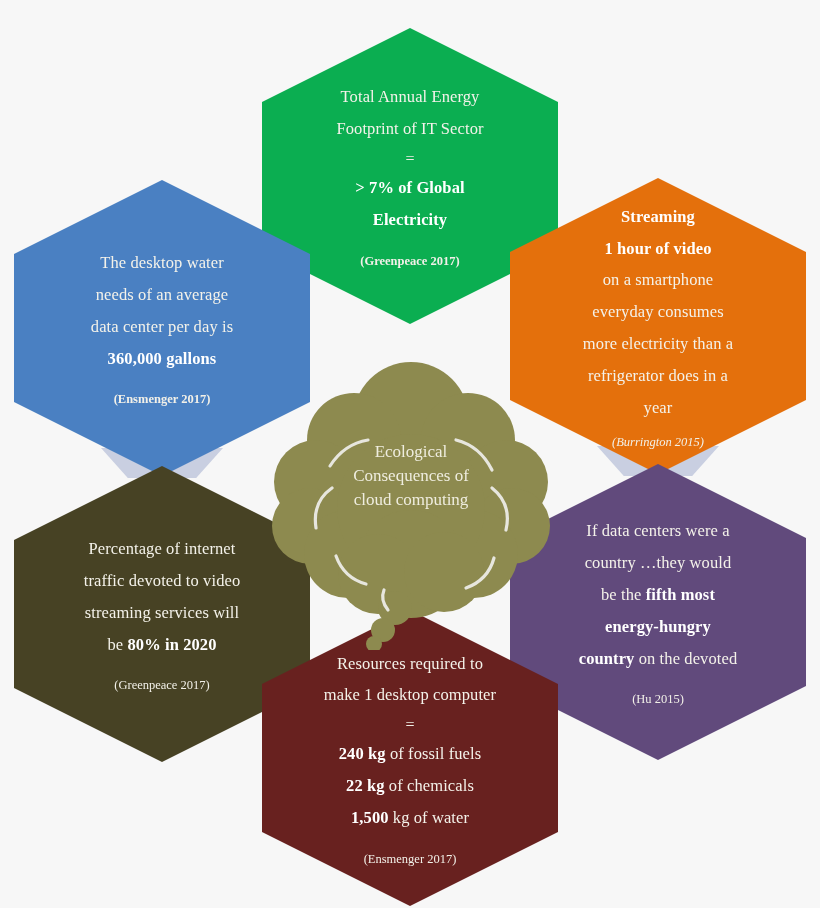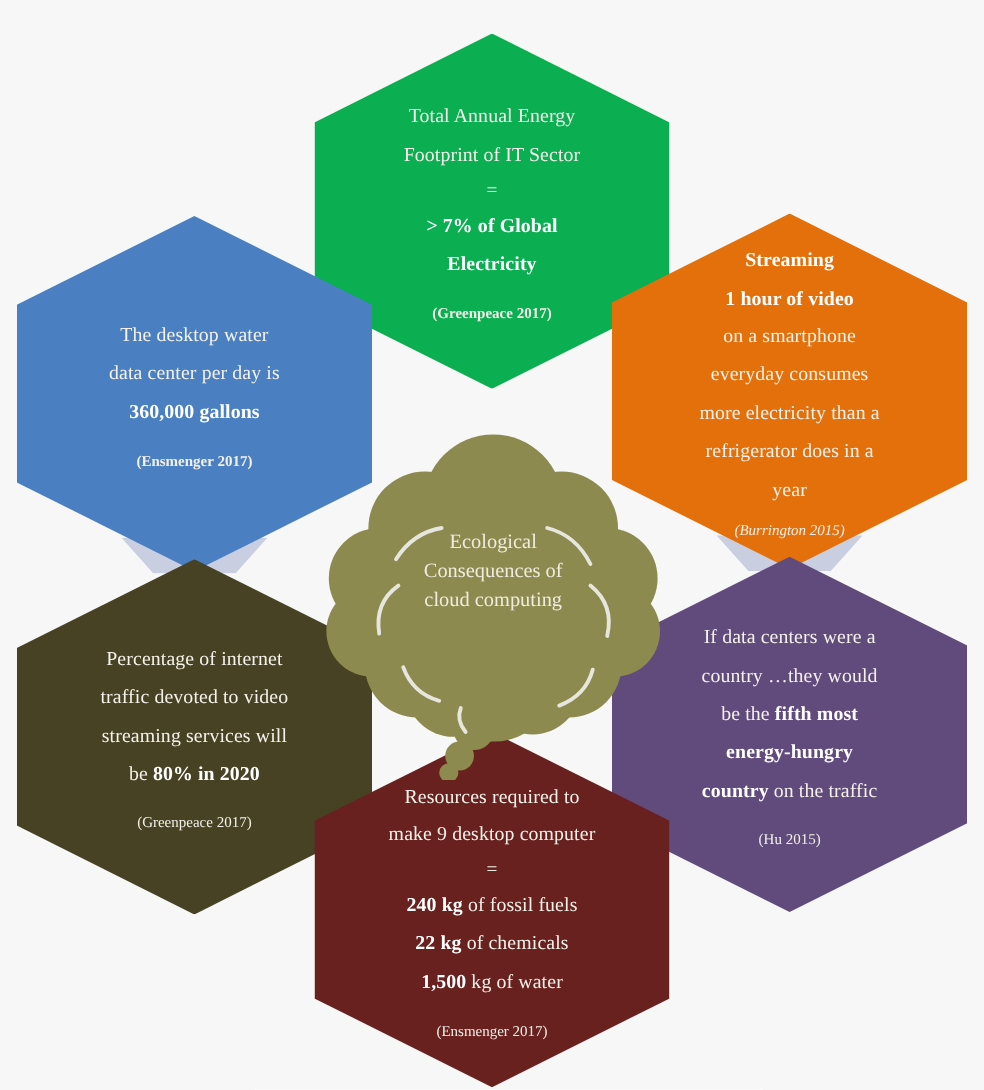--- a/index.html
+++ b/index.html
@@ -131,20 +131,21 @@
     <div class="line">Total Annual Energy</div>
     <div class="line">Footprint of IT Sector</div>
     <div class="eq">=</div>
     <div class="line b">&gt; 7% of Global</div>
     <div class="line b">Electricity</div>
     <div class="src">(Greenpeace 2017)</div>
   </div>
 
   <div class="hex" id="hex-blue" style="background:#4a80c2;">
     <div class="line">The desktop water</div>
+    <div class="line">needs of an average</div>
     <div class="line">data center per day is</div>
     <div class="line b">360,000 gallons</div>
     <div class="src">(Ensmenger 2017)</div>
   </div>
 
   <div class="hex" id="hex-orange" style="background:#e4700c; padding:34px 34px;">
     <div class="line b">Streaming</div>
     <div class="line b">1 hour of video</div>
     <div class="line">on a smartphone</div>
     <div class="line">everyday consumes</div>
@@ -160,27 +161,27 @@
     <div class="line">streaming services will</div>
     <div class="line"><span>be </span><span class="b" style="font-weight:bold;color:#fff;">80% in 2020</span></div>
     <div class="src plain">(Greenpeace 2017)</div>
   </div>
 
   <div class="hex" id="hex-purple" style="background:#614a7c;">
     <div class="line">If data centers were a</div>
     <div class="line">country …they would</div>
     <div class="line"><span>be the </span><span style="font-weight:bold;color:#fff;text-align:center;">fifth most</span></div>
     <div class="line b">energy-hungry</div>
-    <div class="line"><span style="font-weight:bold;color:#fff;">country</span><span> on the traffic</span></div>
+    <div class="line"><span style="font-weight:bold;color:#fff;">country</span><span> on the devoted</span></div>
     <div class="src plain">(Hu 2015)</div>
   </div>
 
   <div class="hex" id="hex-red" style="background:#68211f; padding:40px 12px;">
     <div class="line">Resources required to</div>
-    <div class="line">make 9 desktop computer</div>
+    <div class="line">make 1 desktop computer</div>
     <div class="eq">=</div>
     <div class="line"><span style="font-weight:bold;color:#fff;">240 kg</span><span> of fossil fuels</span></div>
     <div class="line"><span style="font-weight:bold;color:#fff;">22 kg</span><span> of chemicals</span></div>
     <div class="line"><span style="font-weight:bold;color:#fff;">1,500</span><span> kg of water</span></div>
     <div class="src plain">(Ensmenger 2017)</div>
   </div>
 
   <div id="cloud-wrap">
     <svg viewBox="0 0 282 292" xmlns="http://www.w3.org/2000/svg">
       <g fill="#8d8a4f">

